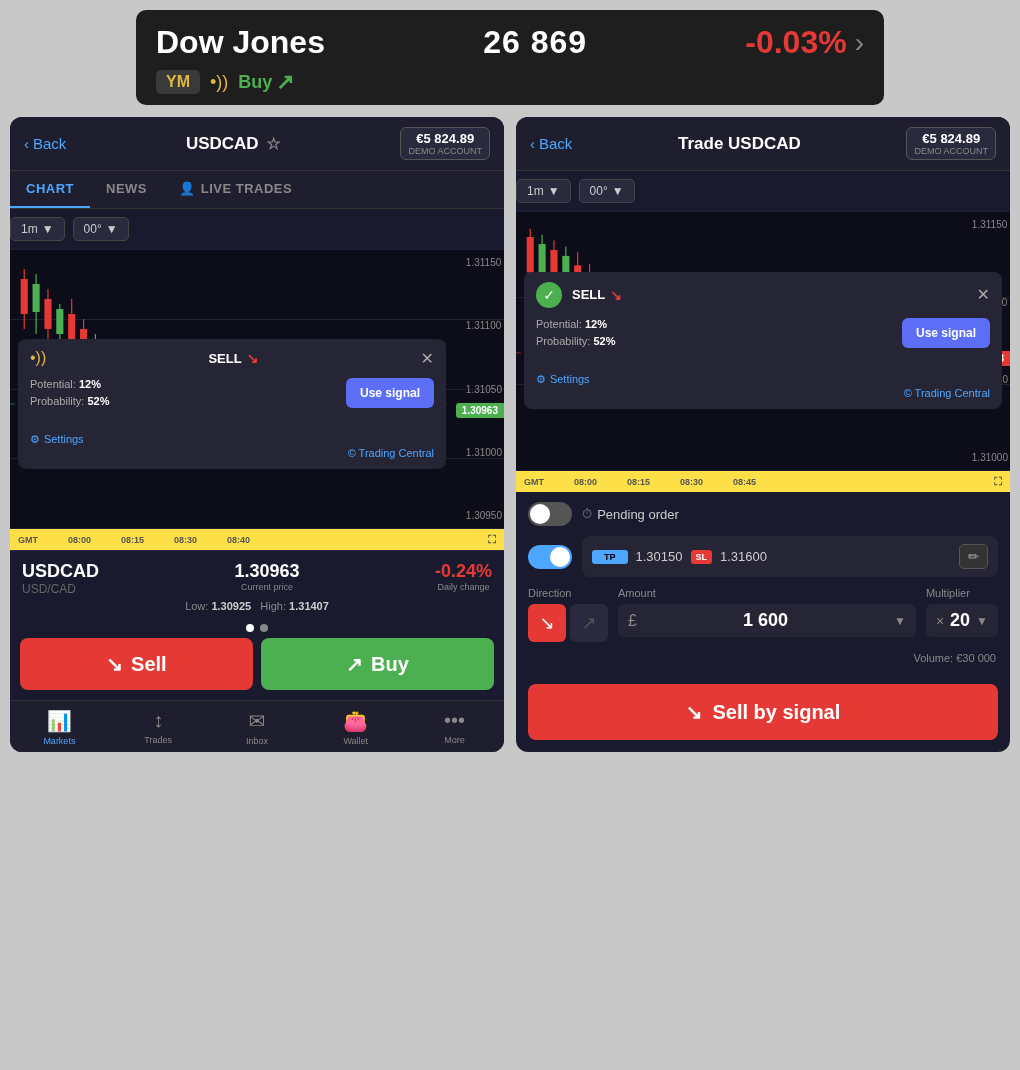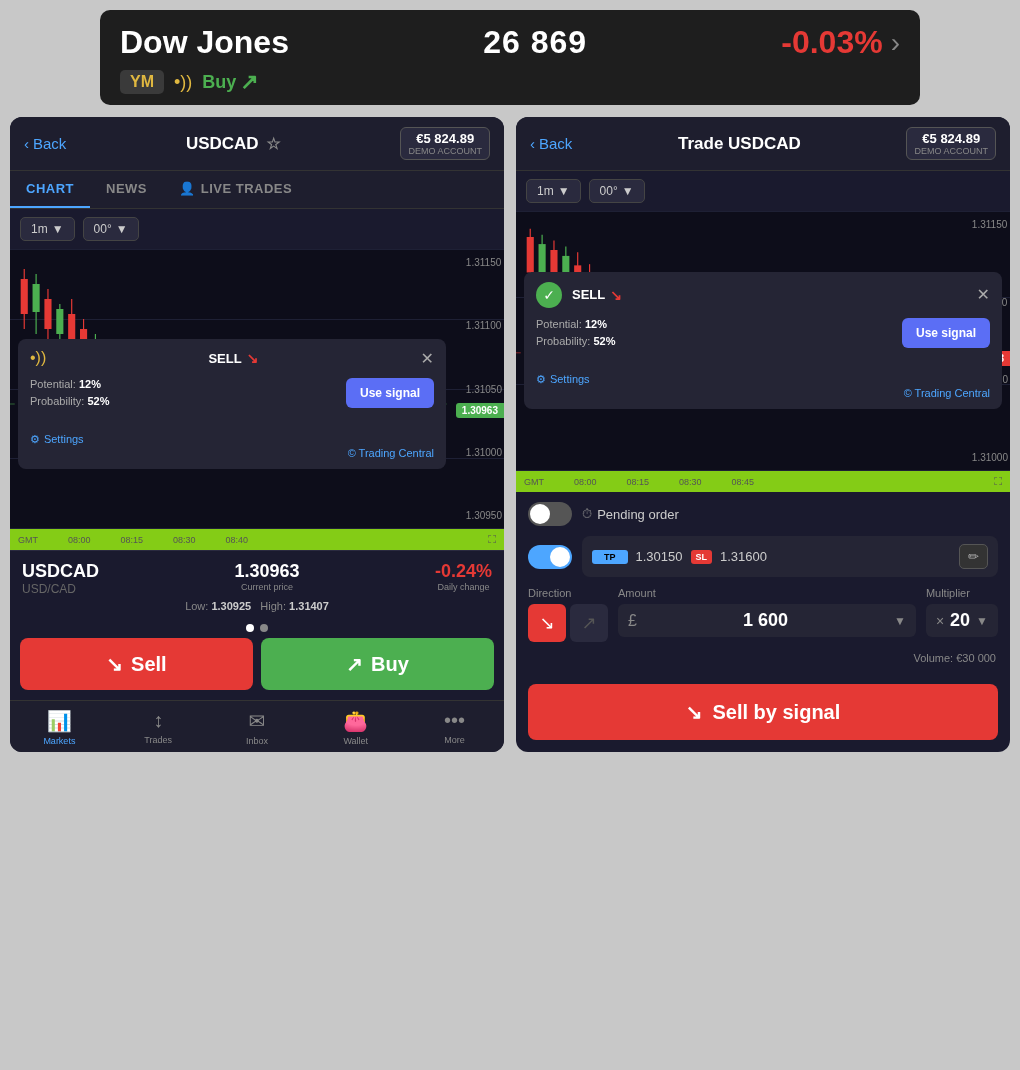--- a/index.html
+++ b/index.html
@@ -12,21 +12,21 @@
       flex-direction: column;
       align-items: center;
       padding: 10px;
       gap: 12px;
     }
 
     
     .ticker-bar {
       background: #1e1e1e;
       border-radius: 10px;
-      width: 820px;
+      width: 748px;
       padding: 14px 20px 10px;
       display: flex;
       flex-direction: column;
       gap: 8px;
     }
     .ticker-top {
       display: flex;
       align-items: center;
       justify-content: space-between;
     }
@@ -166,21 +166,21 @@
     }
     .tab-live {
       display: flex;
       align-items: center;
       gap: 5px;
     }
 
     
     .chart-controls {
       background: #1a1a2e;
-      padding: 8px 10px;
+      padding: 8px 0;
       display: flex;
       gap: 8px;
     }
     .ctrl-btn {
       background: #2a2a3e;
       color: #ccc;
       border: 1px solid #444;
       border-radius: 5px;
       padding: 4px 10px;
       font-size: 12px;
@@ -330,25 +330,26 @@
       color: #fff;
       font-size: 10px;
       font-weight: 700;
       padding: 2px 6px;
       border-radius: 3px 0 0 3px;
       z-index: 5;
     }
 
     
     .gmt-row {
-      background: #84cc16;
+      background: #fde047;
       display: flex;
       padding: 4px 8px;
       gap: 30px;
       align-items: center;
+      font-weight: bold;
     }
     .gmt-label {
       color: #555;
       font-size: 9px;
     }
     .gmt-time {
       color: #555;
       font-size: 9px;
     }
     .gmt-icon {

